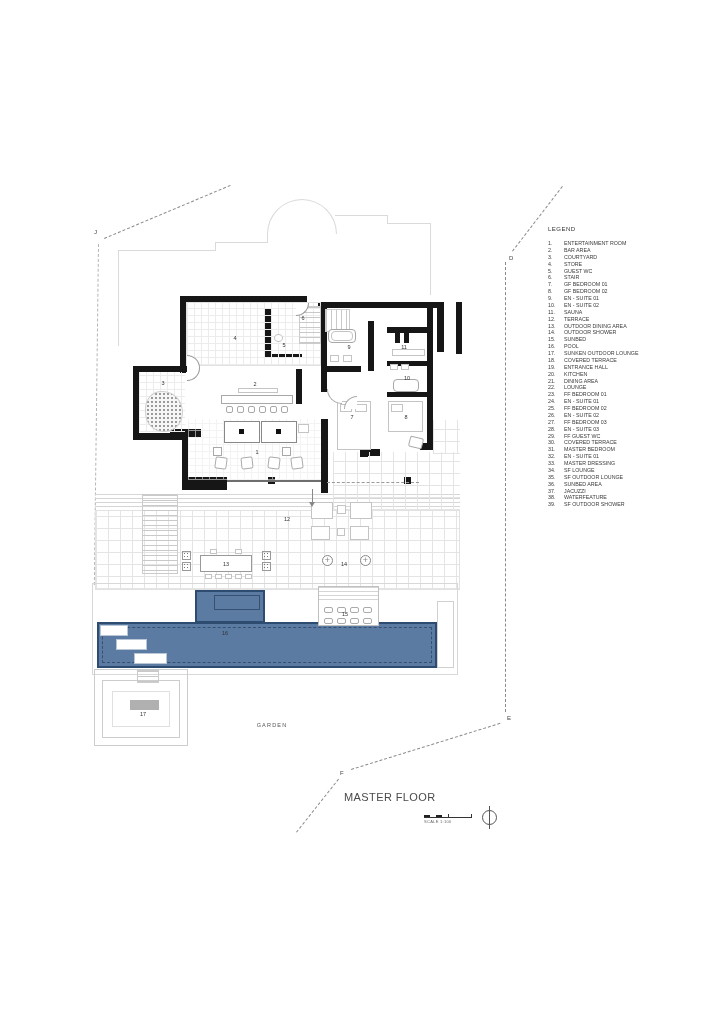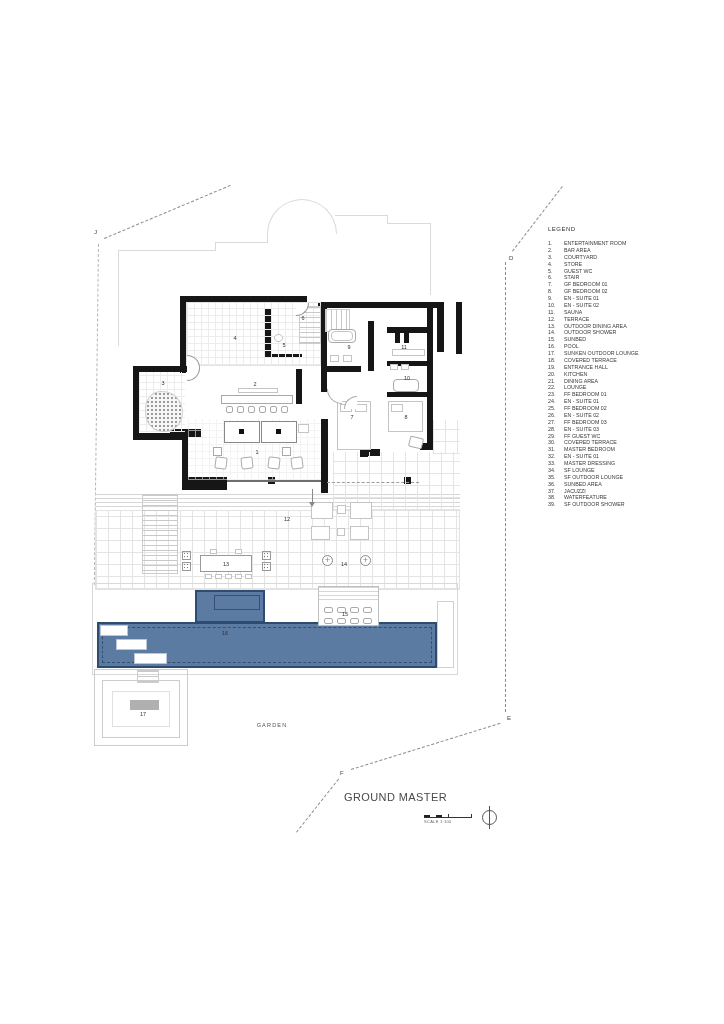--- a/index.html
+++ b/index.html
@@ -262,21 +262,21 @@
     </div>
   <div id="boundary-markers">
 
   <span class="bmark" style="left: 94px; top: 229px;">J</span>
       <span class="bmark" style="left: 509px; top: 255px;">D</span>
       <span class="bmark" style="left: 507px; top: 715px;">E</span>
       <span class="bmark" style="left: 340px; top: 770px;">F</span>
     </div>
 
   <div class="garden">GARDEN</div>
-  <div class="title">GROUND MASTER</div>
+  <div class="title">MASTER FLOOR</div>
 
   <div class="scalebar">
     <div class="b1"></div>
     <div class="b2"></div>
     <div class="bar"></div>
     <div class="t1"></div>
     <div class="t2"></div>
   </div>
   <div class="scale-text">SCALE 1:100</div>
   <div class="north"></div>

